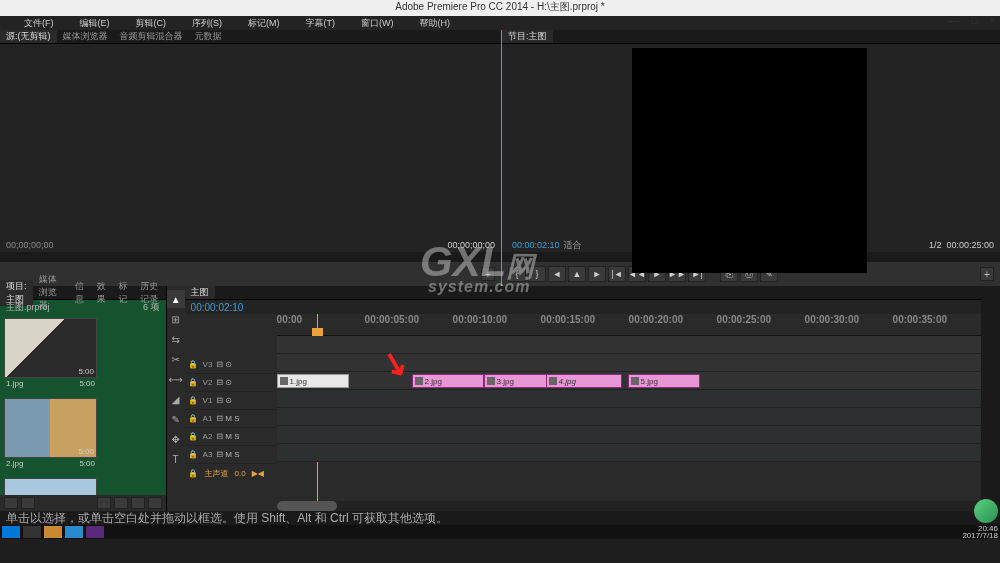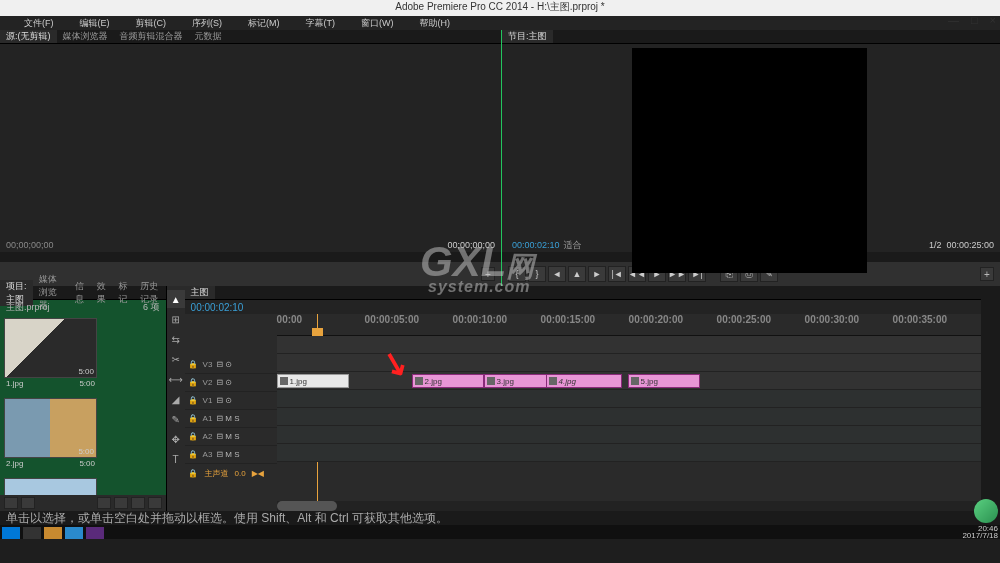--- a/index.html
+++ b/index.html
@@ -89,21 +89,21 @@
 .clip.pink { background:#e896d6; color:#333; }
 .clip-icon { width:8px; height:8px; background:#666; margin-right:2px; display:inline-block; }
 
 
 .red-arrow { position:absolute; top:30px; left:105px; font-size:32px; color:#ff2020; font-weight:bold; transform:rotate(15deg); pointer-events:none; }
 
 
 .statusbar { height:14px; background:#1a1a1a; display:flex; align-items:center; padding:0 6px; font-size:12px; color:#aaa; }
 
 
-.taskbar { height:14px; background:#101010; display:flex; align-items:flex-end; padding:0 2px; gap:3px; }
+.taskbar { height:14px; background:#101010; display:flex; align-items:center; padding:0 2px; gap:3px; }
 .taskbar .tb { width:18px; height:12px; background:#333; }
 .taskbar .time { margin-left:auto; text-align:right; font-size:8px; color:#ccc; line-height:7px; }
 
 
 .watermark { position:absolute; top:238px; left:420px; font-size:42px; font-weight:bold; color:rgba(200,200,200,0.5); font-style:italic; pointer-events:none; font-family: Georgia, serif; }
 .watermark .sub { font-size:16px; display:block; margin-top:-8px; margin-left:8px; letter-spacing:1px; }
 
 
 .th1 { background: linear-gradient(135deg,#d8d4c8 40%,#2a2a2a 40%); }
 .th2 { background: linear-gradient(90deg,#7a9ab0 50%,#c8a060 50%); }

